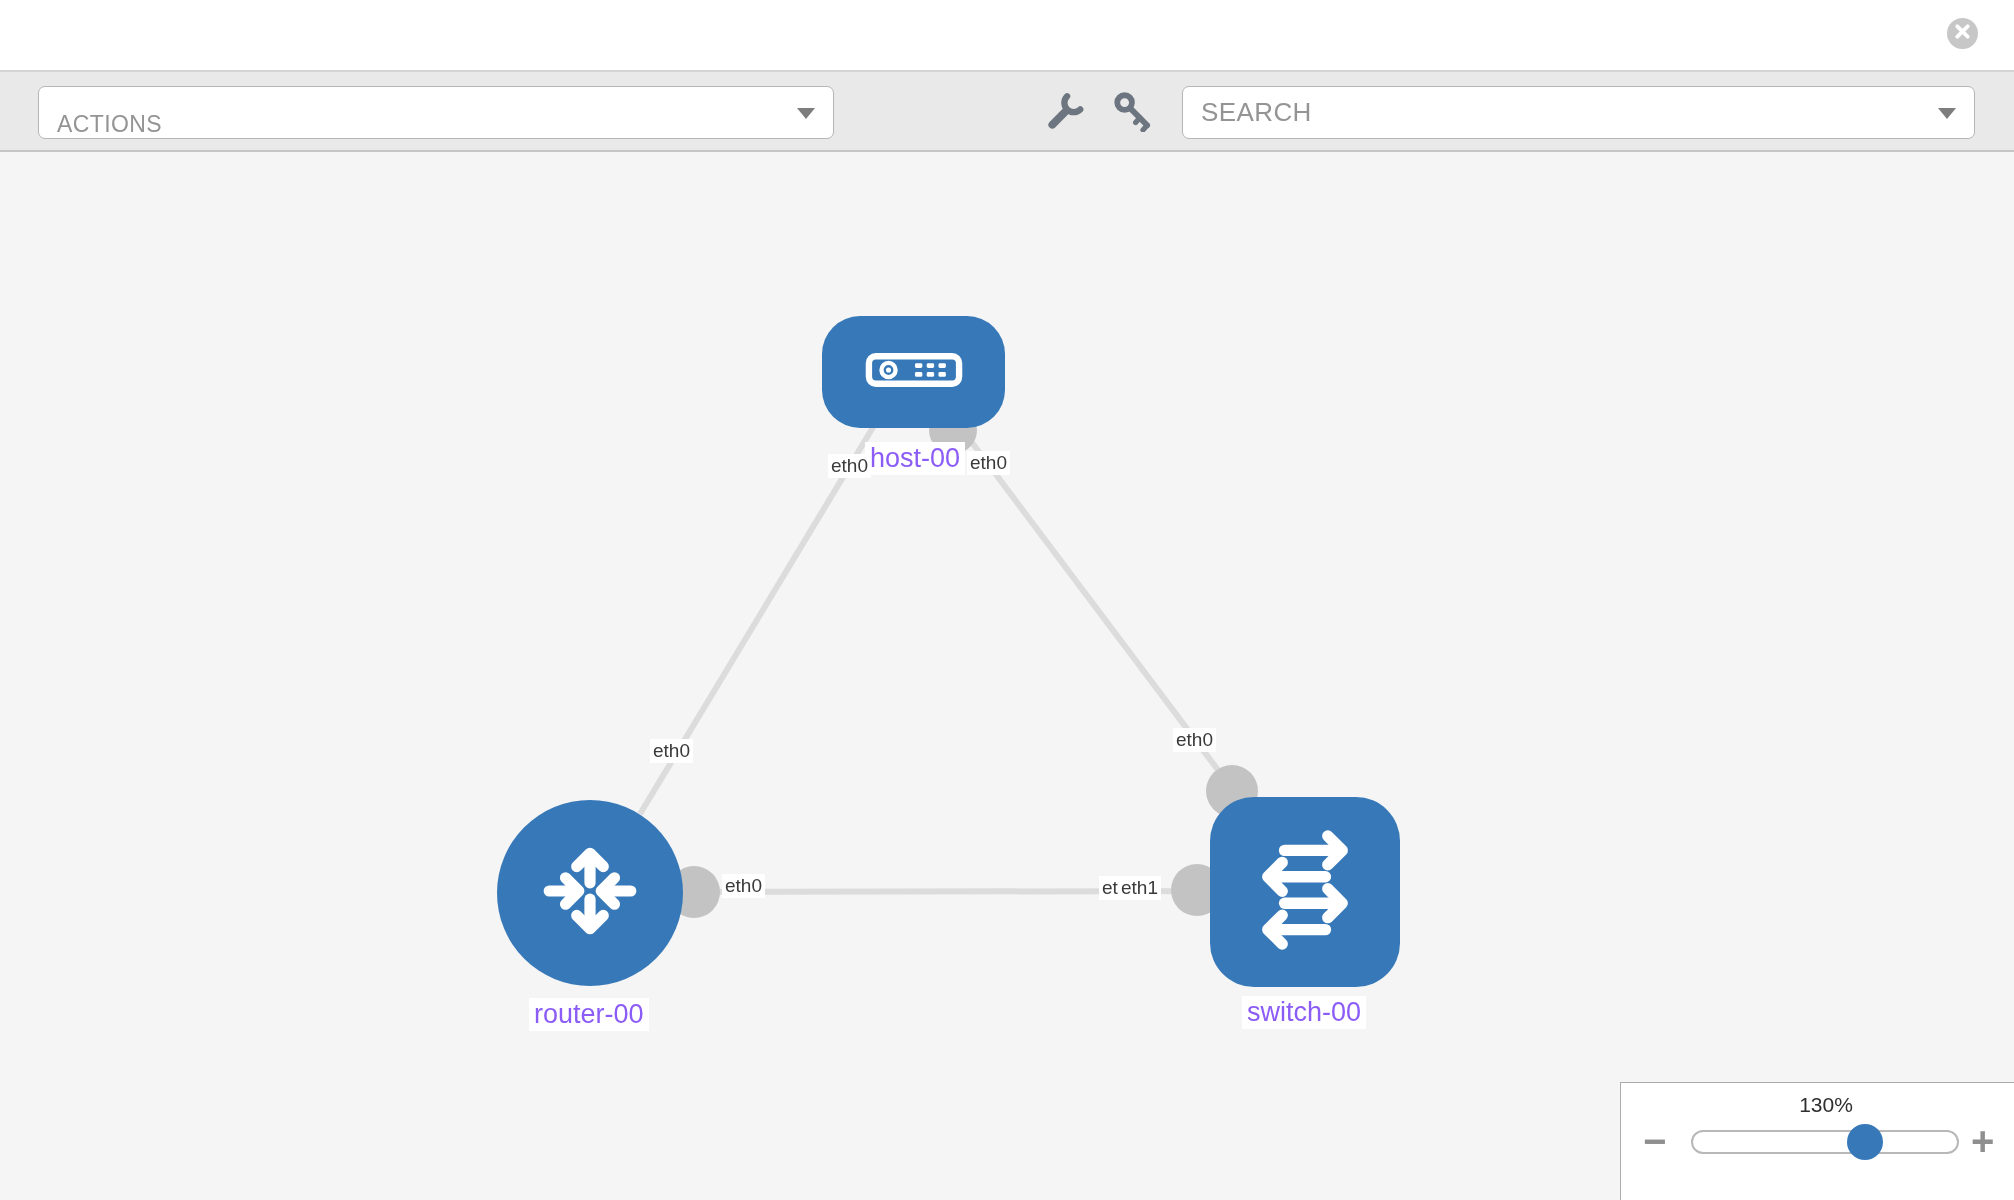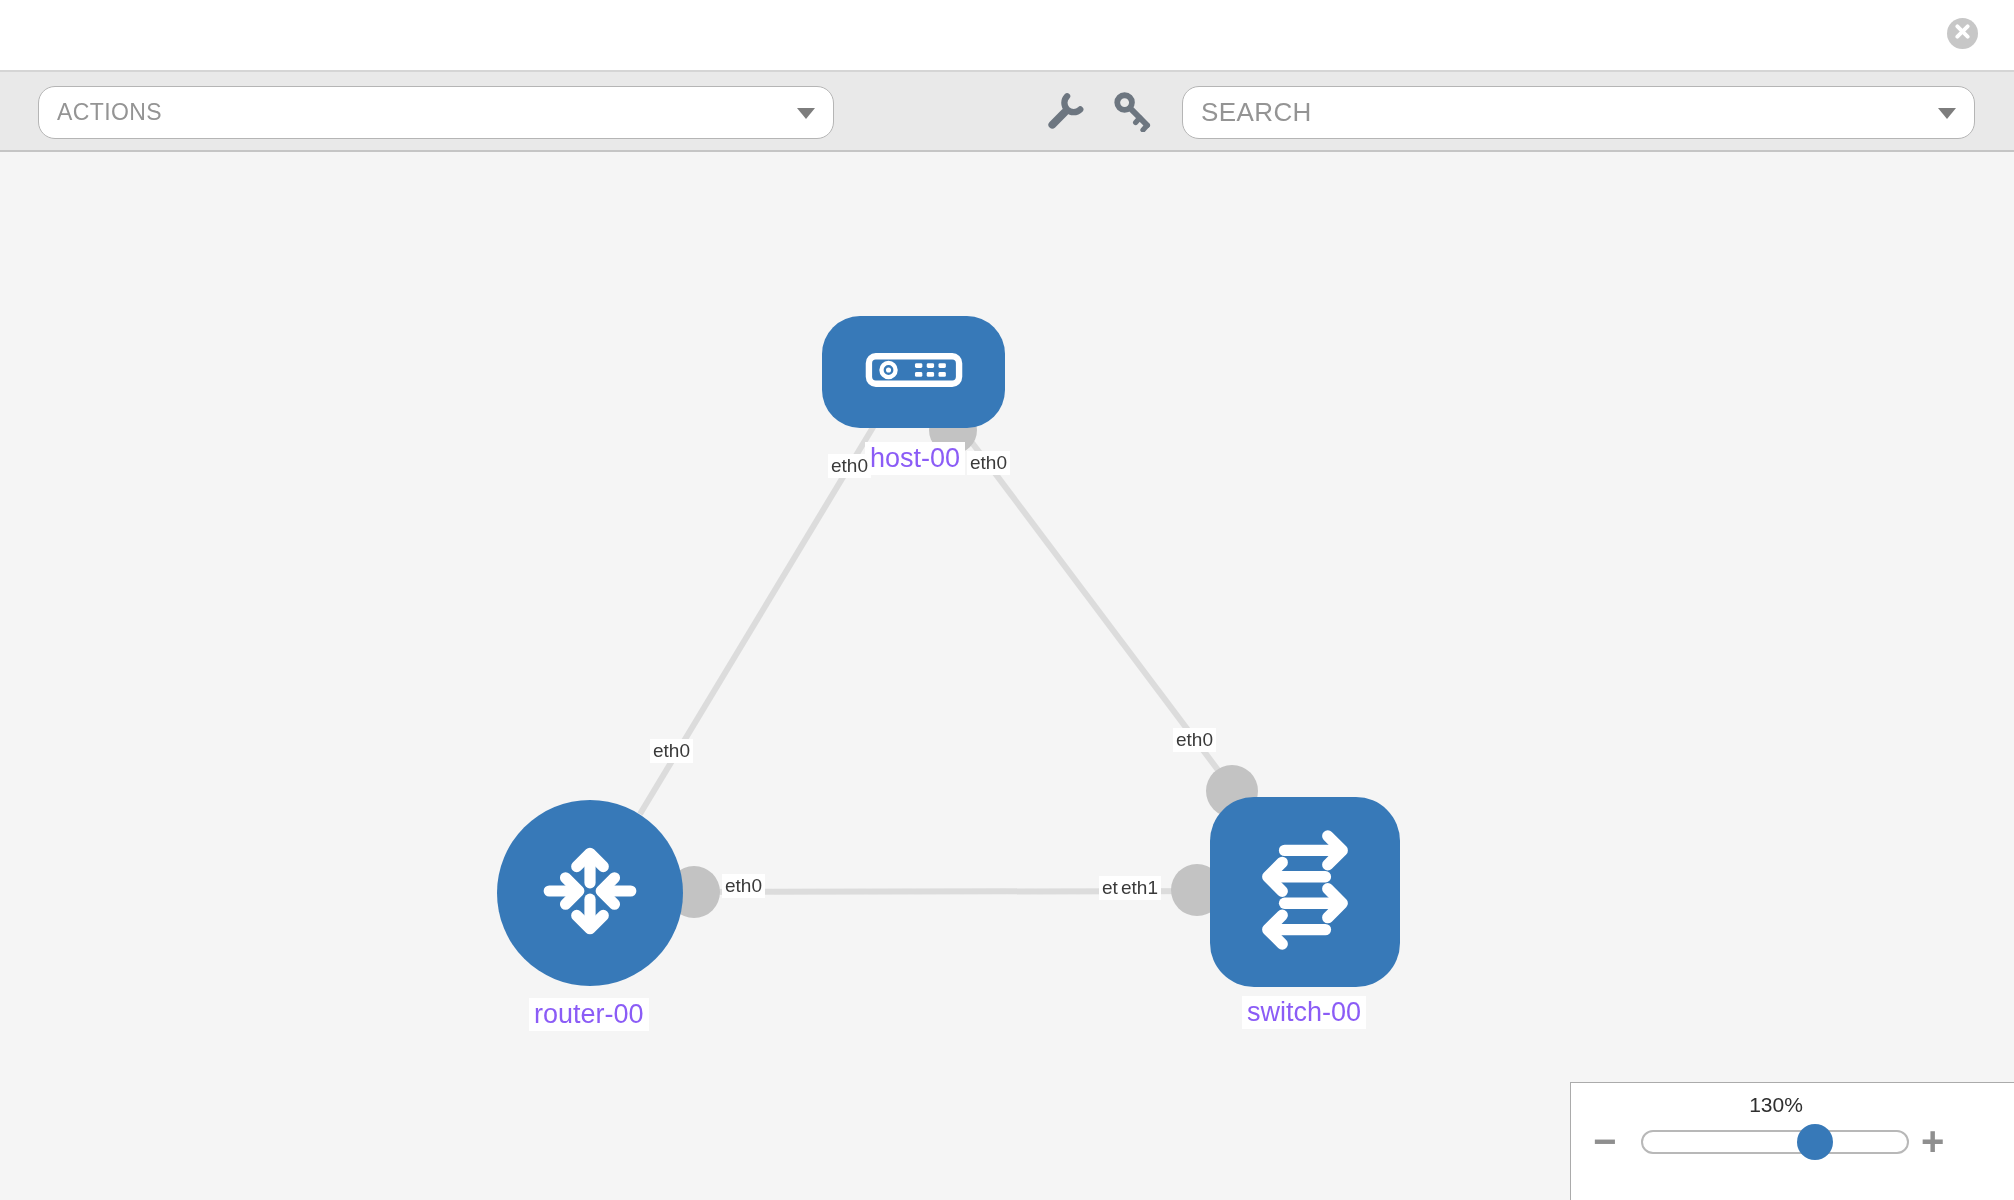--- a/index.html
+++ b/index.html
@@ -13,21 +13,21 @@
   .header-title { position:absolute; left:39px; top:18px; font-size:25px; font-weight:bold;
                   color:#575757; letter-spacing:.2px; }
   .close-btn { position:absolute; right:36px; top:18px; width:31px; height:31px;
                border-radius:50%; background:#c7c7c7; display:flex; align-items:center;
                justify-content:center; cursor:pointer; }
 
   
   .toolbar { position:absolute; left:0; top:72px; width:100%; height:80px; background:#e9e9e9;
              border-bottom:2px solid #c5c5c5; }
   .dropdown { position:absolute; top:14px; height:53px; background:#fff;
-              border:1px solid #b5b5b5; border-radius:17px; display:flex; align-items:center; }
+              border:1px solid #b5b5b5; border-radius:7px; display:flex; align-items:flex-end; }
   .dd-actions { left:38px;  width:796px; }
   .dd-search  { left:1182px; width:793px; }
   .dd-label { padding-left:18px; font-size:23px; color:#949494; letter-spacing:.4px; }
   .caret { position:absolute; right:18px; top:21px; width:0; height:0;
            border-left:9px solid transparent; border-right:9px solid transparent;
            border-top:11px solid #7d7d7d; pointer-events:none; }
   .search-input { width:100%; height:100%; border:none; outline:none; background:transparent;
                   padding-left:18px; font-size:26px; color:#555;
                   font-family:"Liberation Sans", sans-serif; }
   .search-input::placeholder { color:#949494; letter-spacing:.4px; opacity:1; }
@@ -47,21 +47,21 @@
   .node-host   { left:822px;  top:164px; width:183px; height:112px; border-radius:38px; }
   .node-router { left:497px;  top:648px; width:186px; height:186px; border-radius:50%; }
   .node-switch { left:1210px; top:645px; width:190px; height:190px; border-radius:44px; }
 
   .node-label { position:absolute; background:#fff; color:#8b5cf6; font-size:27px;
                 padding:1px 5px; white-space:nowrap; }
   .if-label { position:absolute; background:#fff; color:#3a3a3a; font-size:19px;
               padding:1px 3px; white-space:nowrap; }
 
   
-  .zoom-panel { position:absolute; right:0; bottom:0; width:444px; height:118px; background:#fff;
+  .zoom-panel { position:absolute; right:0; bottom:0; width:394px; height:118px; background:#fff;
                 border-left:1px solid #ababab; border-top:1px solid #ababab; }
   .zoom-level { position:absolute; left:140px; top:10px; width:130px; text-align:center;
                 font-size:21px; color:#2f2f2f; }
   .zoom-minus, .zoom-plus { position:absolute; font-size:40px; font-weight:bold; color:#8f8f8f;
                             line-height:36px; cursor:pointer; }
   .zoom-minus { left:22px;  top:40px; }
   .zoom-plus  { left:350px; top:40px; }
   .zoom-track { position:absolute; left:70px; top:47px; width:268px; height:24px;
                 border:2px solid #b8b8b8; border-radius:12px; background:#fff; cursor:pointer; }
   .zoom-handle { position:absolute; top:41px; width:36px; height:36px; border-radius:50%;

